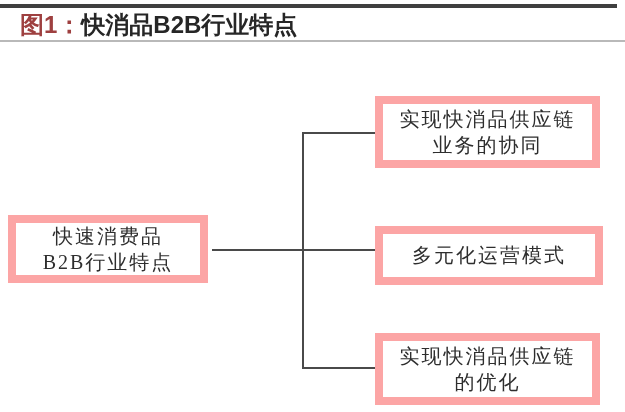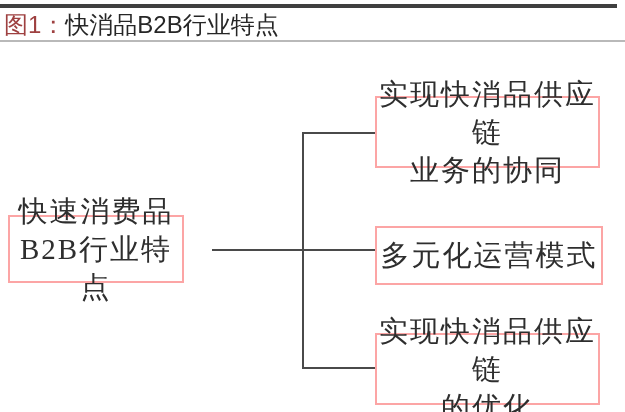--- a/index.html
+++ b/index.html
@@ -19,26 +19,26 @@
   .top-rule {
     position: absolute;
     left: 0;
     top: 4px;
     width: 617px;
     height: 4px;
     background: #3f3f3f;
   }
   .title {
     position: absolute;
-    left: 4px;
+    left: 20px;
     top: 10px;
     height: 30px;
     line-height: 30px;
     font-size: 24px;
-    font-weight: 400;
+    font-weight: 700;
     white-space: nowrap;
     font-family: "Liberation Sans", sans-serif;
   }
   .title .prefix {
     color: #9e4040;
   }
   .title .text {
     color: #262626;
   }
   .bottom-rule {
@@ -53,34 +53,34 @@
   .connectors {
     position: absolute;
     left: 0;
     top: 0;
     width: 625px;
     height: 412px;
   }
   .node {
     position: absolute;
     box-sizing: border-box;
-    border: 2px solid #fca5a5;
+    border: 8px solid #fca5a5;
     background: #ffffff;
     display: flex;
     align-items: center;
     justify-content: center;
     text-align: center;
     font-family: "Liberation Serif", "DejaVu Serif", serif;
-    font-size: 29px;
+    font-size: 20px;
     line-height: 1.32;
     letter-spacing: 2px;
     color: #2e2e2e;
     white-space: pre-line;
   }
-  .node-root   { left: 8px;   top: 215px; width: 176px; height: 68px; }
+  .node-root   { left: 8px;   top: 215px; width: 200px; height: 68px; }
   .node-b1     { left: 375px; top: 96px;  width: 225px; height: 72px; }
   .node-b2     { left: 375px; top: 226px; width: 228px; height: 59px; }
   .node-b3     { left: 375px; top: 333px; width: 225px; height: 72px; }
 </style>
 </head>
 <body>
 
 <div class="page">
 
   <div class="top-rule"></div>

